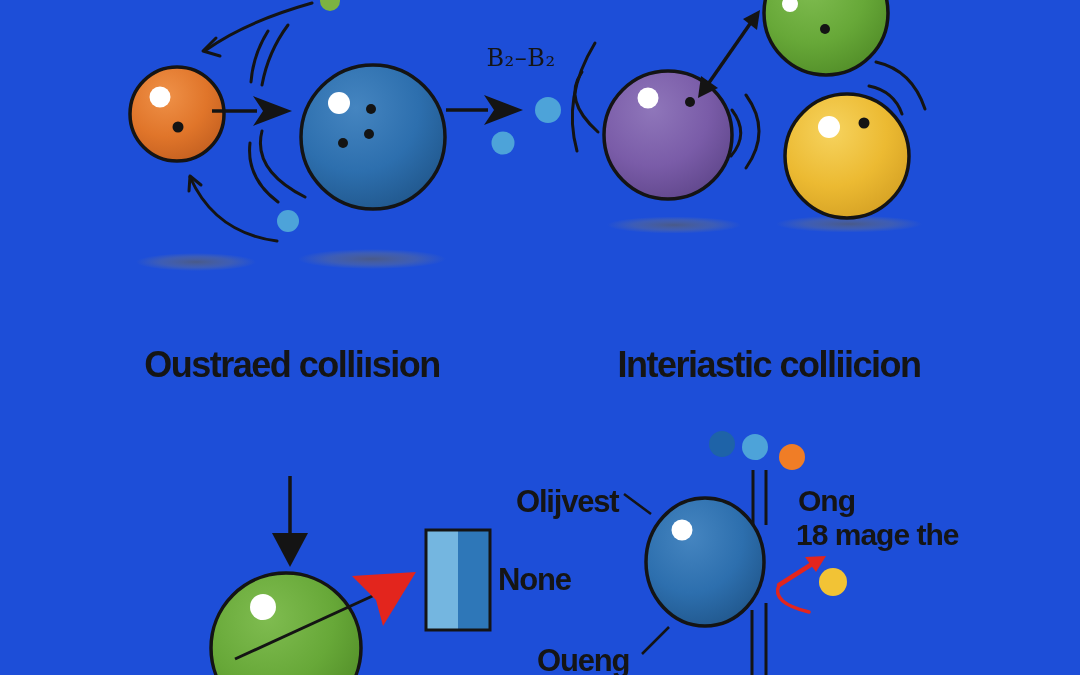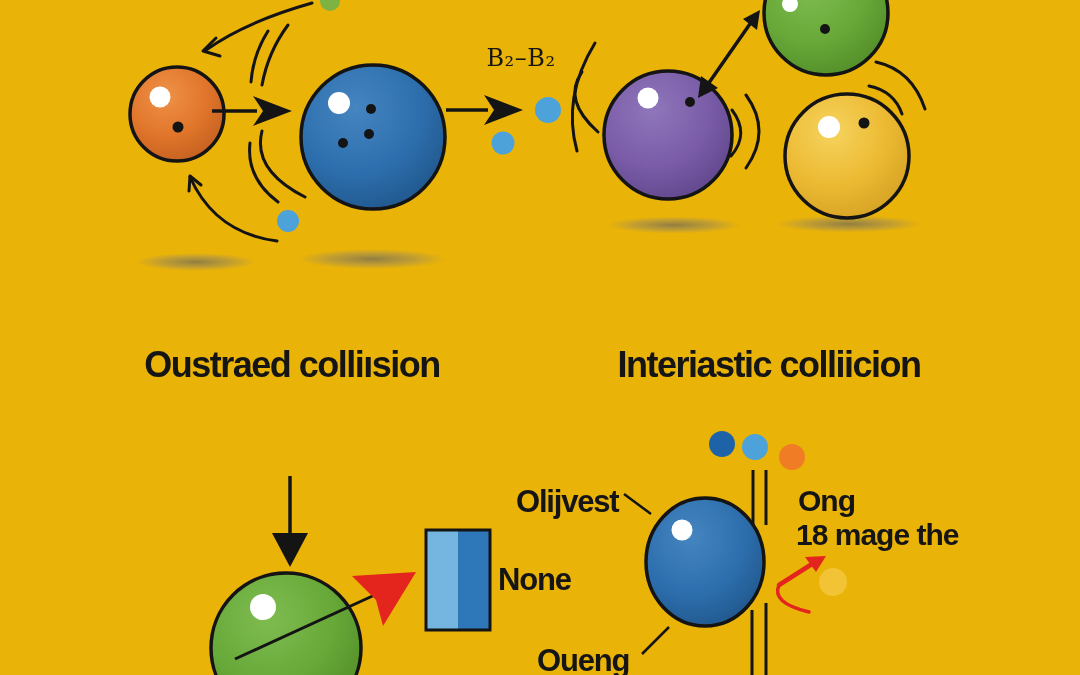--- a/index.html
+++ b/index.html
@@ -1,16 +1,16 @@
 <!DOCTYPE html>
 <html><head>
 <meta charset="utf-8">
 <style>
   html,body{margin:0;padding:0;background:#ffffff;}
-  .stage{position:relative;width:1080px;height:675px;background:#eab308;overflow:hidden;}
+  .stage{position:relative;width:1080px;height:675px;background:#1d4ed8;overflow:hidden;}
   svg{display:block;}
   text{font-family:"Liberation Sans","DejaVu Sans",sans-serif;fill:#151515;}
   .cap{font-size:36px;font-weight:bold;letter-spacing:-1.5px;}
   .lbl{font-size:31px;font-weight:bold;letter-spacing:-1.2px;}
   .lbl-sm{font-size:30px;font-weight:bold;letter-spacing:-1px;}
   .formula{font-family:"DejaVu Serif","Liberation Serif",serif;font-size:24px;font-weight:500;letter-spacing:0.5px;}
 </style>
 </head>
 <body>
 

